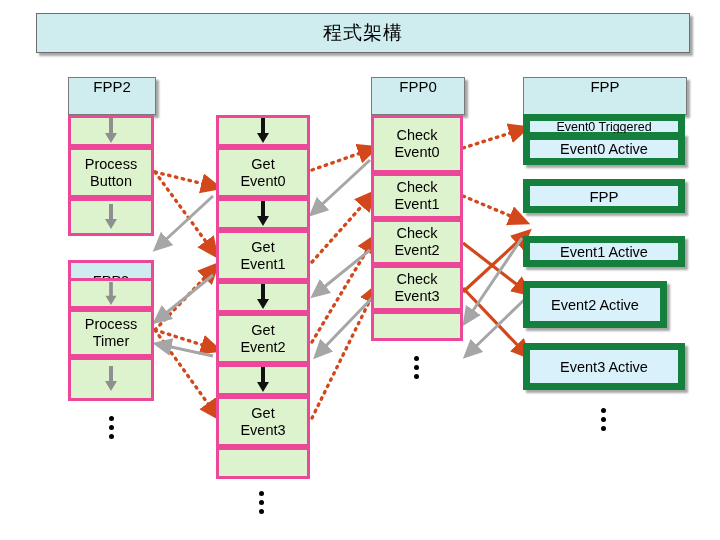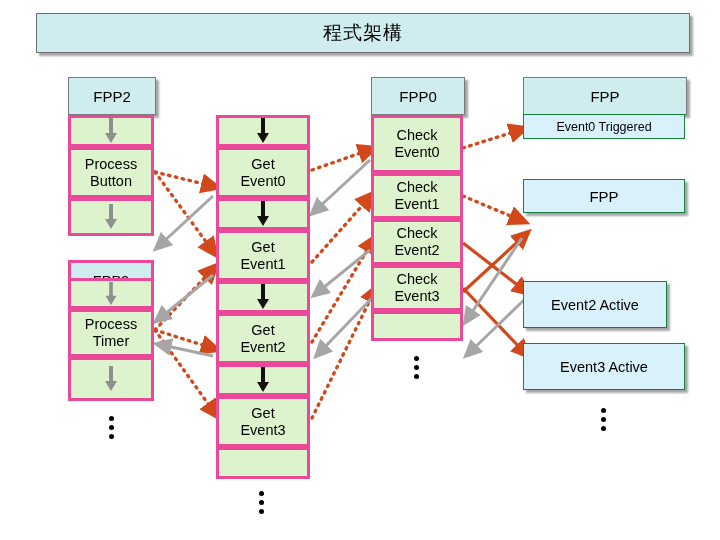--- a/index.html
+++ b/index.html
@@ -16,37 +16,37 @@
     background:#cfecee;border:1px solid #6d6d6d;
     box-shadow:3px 3px 2px rgba(0,0,0,0.35);
     display:flex;align-items:center;justify-content:center;
   }
   .title-bar span{font-size:19px;color:#000;letter-spacing:1px;}
 
   .col-head{
     position:absolute;height:36px;
     background:#cfecee;border:1px solid #7a7a7a;
     box-shadow:3px 3px 2px rgba(0,0,0,0.35);
-    display:flex;align-items:center;justify-content:center;
+    display:flex;align-items:flex-start;justify-content:center;
     font-size:15px;color:#000;
   }
 
   .cell{
     position:absolute;
     background:#ddf3cd;border:3px solid #ec4899;
     display:flex;align-items:center;justify-content:center;
     text-align:center;font-size:14.5px;color:#000;line-height:1.15;
     box-sizing:border-box;
   }
   .cell.blue{background:#cfecee;}
   .cell.arrowcell{background:#ddf3cd;}
 
   .rbox{
     position:absolute;
-    background:#d8f1fb;border:1px solid #15803d;
+    background:#d8f1fb;border:7px solid #15803d;
     box-shadow:3px 3px 2px rgba(0,0,0,0.35);
     display:flex;align-items:center;justify-content:center;
     text-align:center;font-size:14.5px;color:#000;
     box-sizing:border-box;
   }
   .rbox.small{font-size:12.5px;box-shadow:none;}
   .rbox.head{font-size:15px;}
   .vdots{position:absolute;font-size:26px;line-height:6px;color:#000;text-align:center;letter-spacing:0;}
   .vdots i{display:block;width:5px;height:5px;border-radius:50%;background:#000;margin:4px auto;}
   svg.overlay{position:absolute;left:0;top:0;width:720px;height:540px;pointer-events:none;}
@@ -200,24 +200,30 @@
   <div class="cell" style="left:371px;top:311px;width:92px;height:30px;"></div>
   <div class="vdots" style="left:405px;top:352px;width:22px;">
     <i></i>
       <i></i>
       <i></i>
   </div>
 
   <div class="rbox small" style="left:523px;top:114px;width:162px;height:25px;">
     <span>Event0 Triggered</span>
   </div>
+  <div class="rbox" style="left:523px;top:133px;width:162px;height:32px;">
+    <span>Event0 Active</span>
+  </div>
 
   <div class="rbox head" style="left:523px;top:179px;width:162px;height:34px;">
     <span>FPP</span>
   </div>
+  <div class="rbox" style="left:523px;top:236px;width:162px;height:31px;">
+    <span>Event1 Active</span>
+  </div>
 
   <div class="rbox" style="left:523px;top:281px;width:144px;height:47px;">
     <span>Event2 Active</span>
   </div>
   <div class="rbox" style="left:523px;top:343px;width:162px;height:47px;text-align:center;">
     <span>Event3 Active</span>
   </div>
   <div class="vdots" style="left:592px;top:404px;width:22px;">
     <i></i>
       <i></i>

